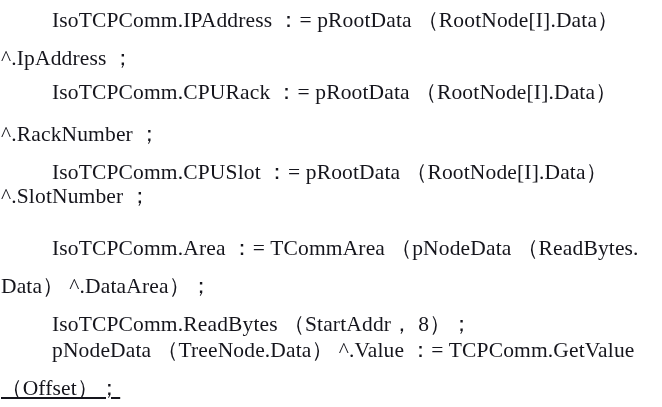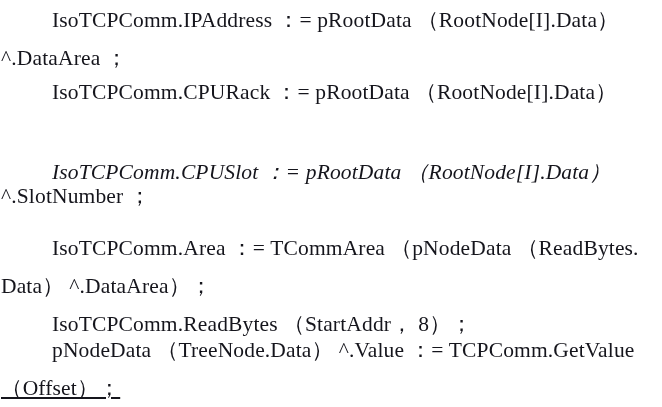--- a/index.html
+++ b/index.html
@@ -47,22 +47,23 @@
     inset: 0;
     pointer-events: none;
     background: transparent;
   }
 </style>
 </head>
 <body>
 
 <div id="code-block" style="background: rgb(255, 255, 255); color: rgb(21, 21, 28);">
     <div class="code-line indent" style="top: 0px;">IsoTCPComm.IPAddress ：= pRootData （RootNode[I].Data）</div>
-    <div class="code-line hang" style="top: 38px;">^.DataArea ；</div>
+    <div class="code-line hang" style="top: 38px;">^.IpAddress ；</div>
     <div class="code-line indent" style="top: 72px;">IsoTCPComm.CPURack ：= pRootData （RootNode[I].Data）</div>
-    <div class="code-line indent" style="top: 152px; font-style: italic;">IsoTCPComm.CPUSlot ：= pRootData （RootNode[I].Data）</div>
+    <div class="code-line hang" style="top: 114px;">^.RackNumber ；</div>
+    <div class="code-line indent" style="top: 152px;">IsoTCPComm.CPUSlot ：= pRootData （RootNode[I].Data）</div>
     <div class="code-line hang" style="top: 176px;">^.SlotNumber ；</div>
     <div class="code-line indent" style="top: 228px;">IsoTCPComm.Area ：= TCommArea （pNodeData （ReadBytes.</div>
     <div class="code-line hang" style="top: 266px;">Data） ^.DataArea）；</div>
     <div class="code-line indent" style="top: 304px;">IsoTCPComm.ReadBytes （StartAddr， 8）；</div>
     <div class="code-line indent" style="top: 330px;">pNodeData （TreeNode.Data） ^.Value ：= TCPComm.GetValue</div>
     <div class="code-line hang" style="top: 368px; text-decoration: underline;">（Offset）；</div>
   </div>
 
 </body></html>

